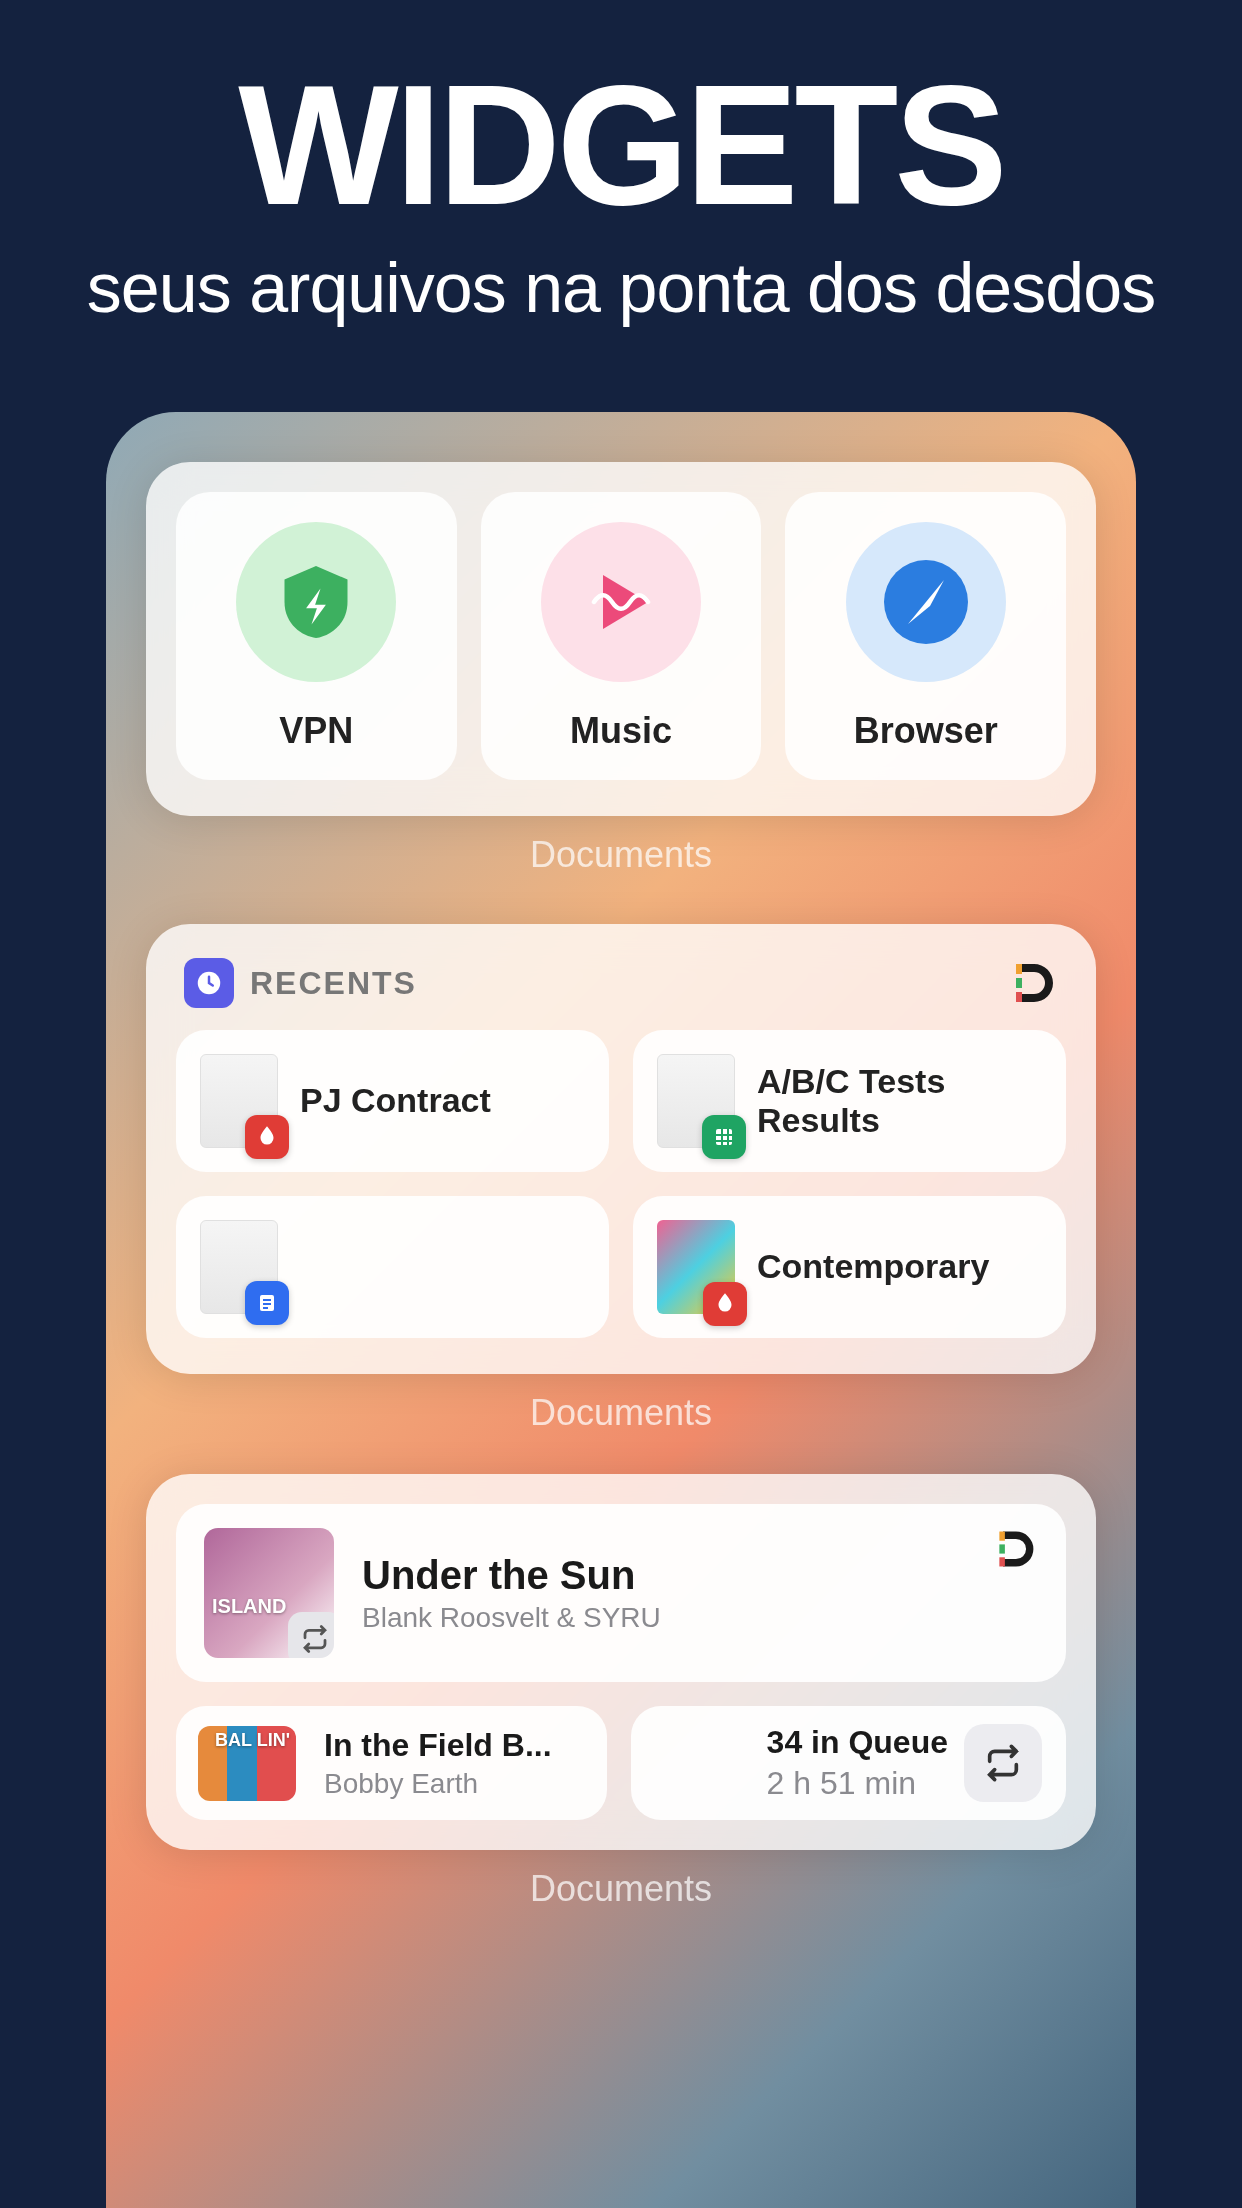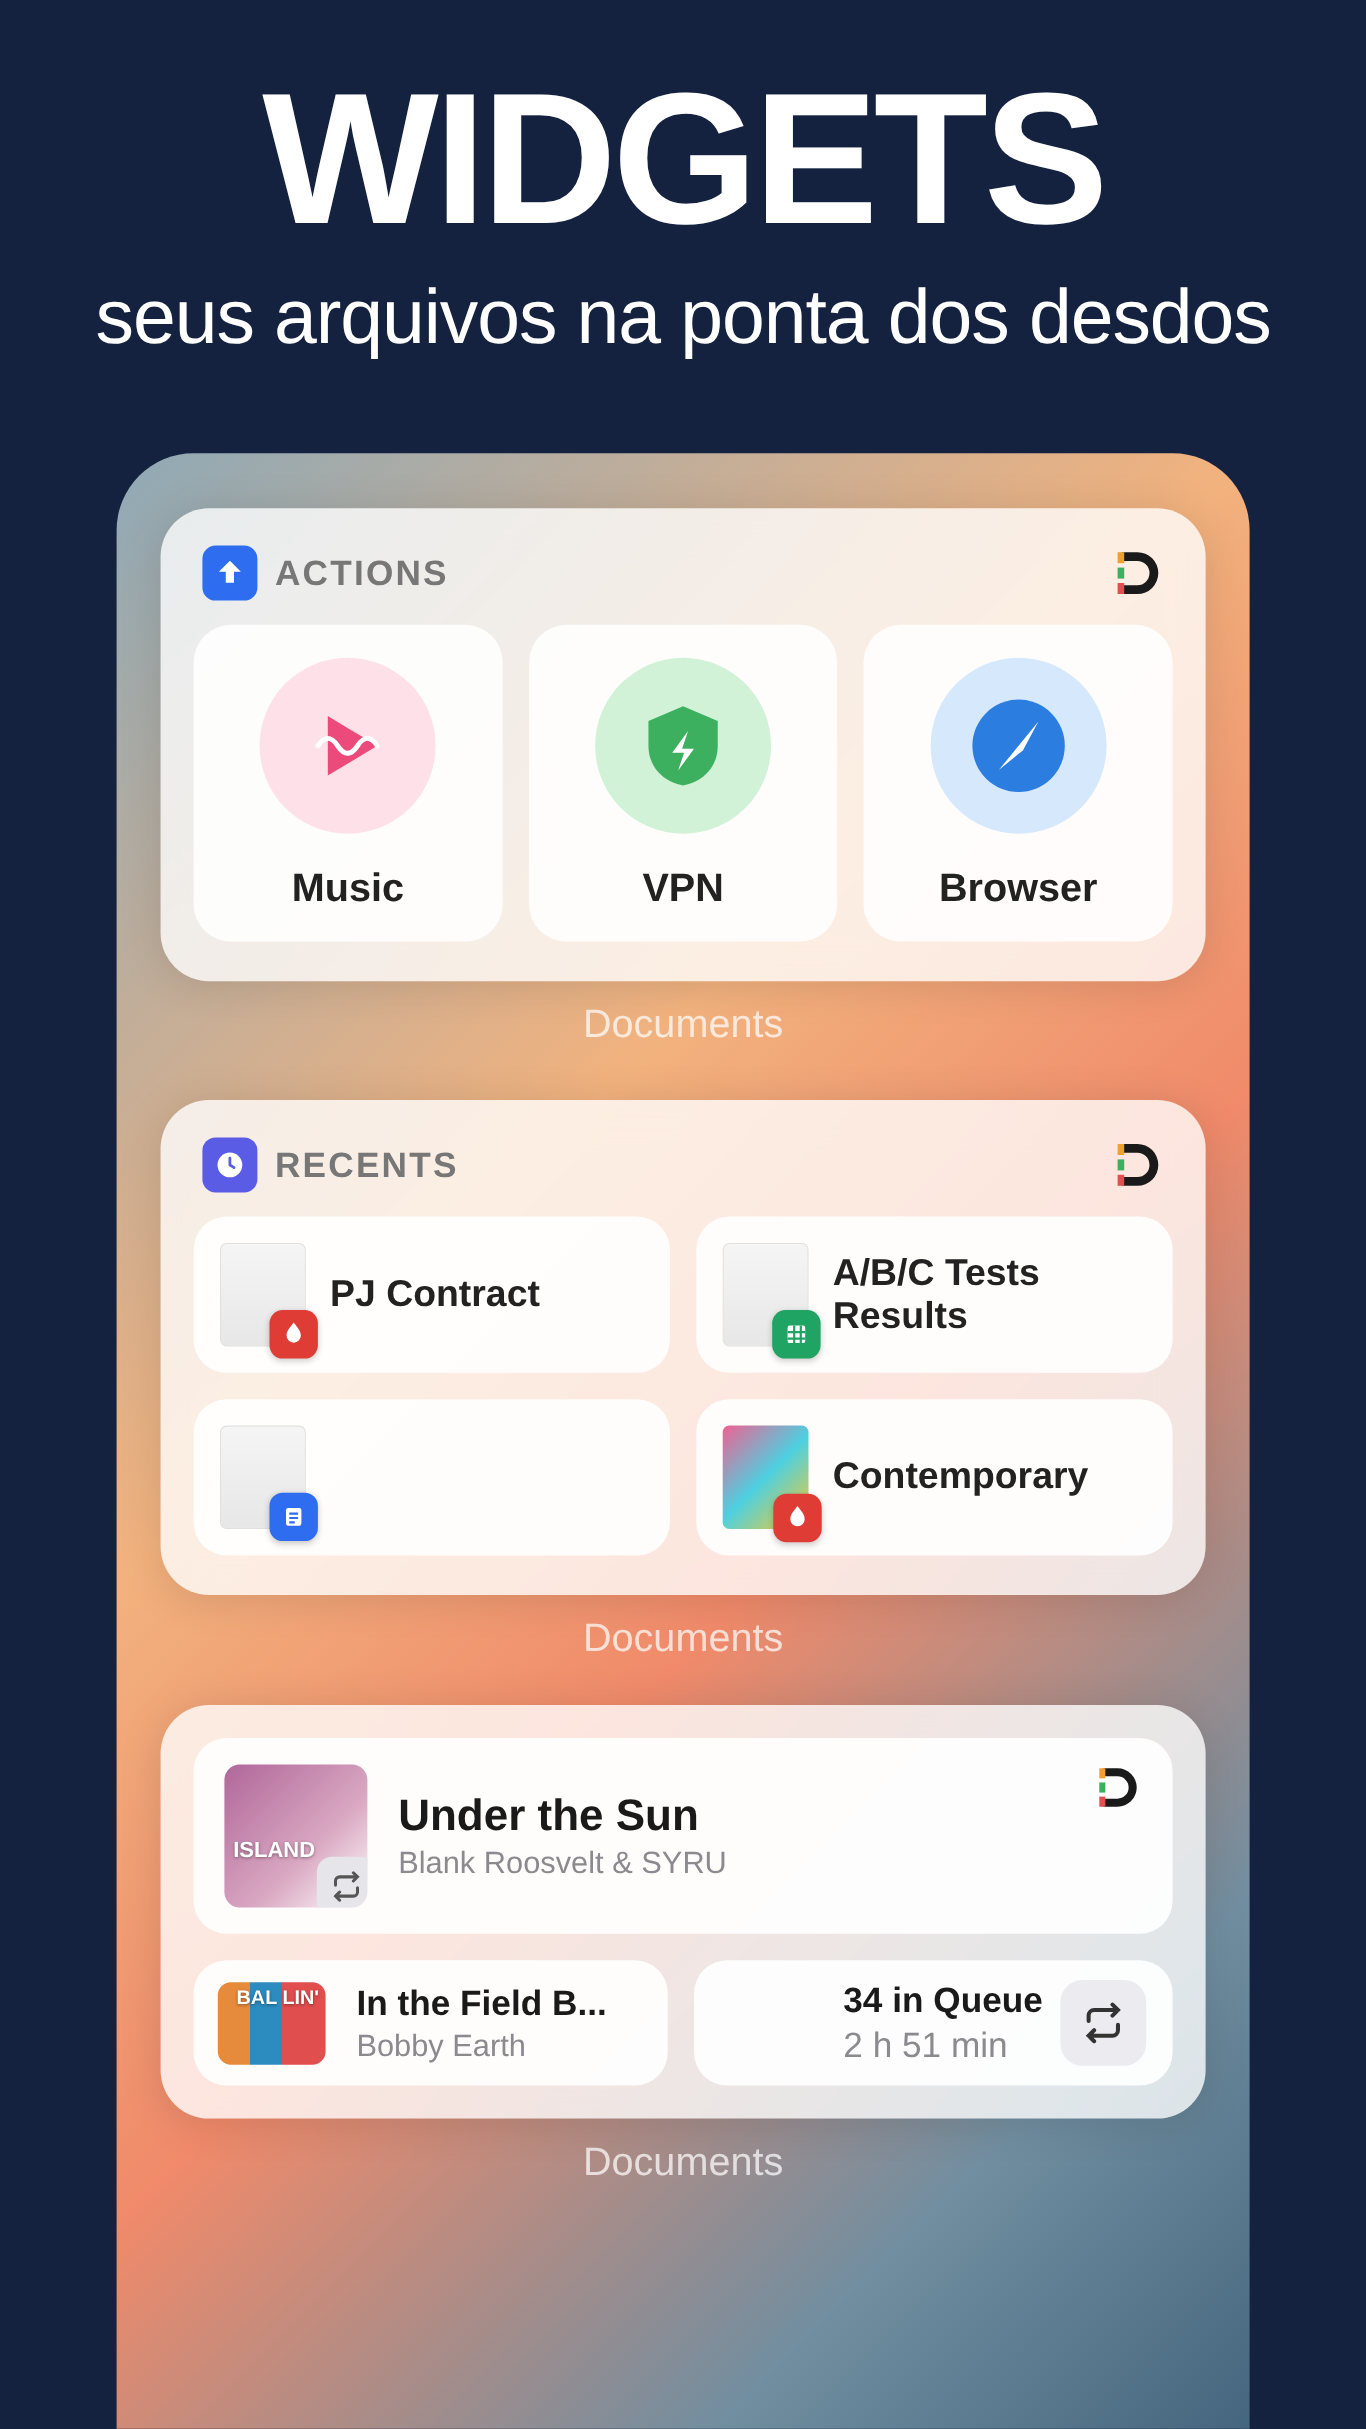--- a/index.html
+++ b/index.html
@@ -224,56 +224,38 @@
 </style>
 </head>
 <body>
 
 <div class="hero-title">WIDGETS</div>
 <div class="hero-subtitle">seus arquivos na ponta dos desdos</div>
 
 <div class="phone">
 
   <div class="widget-card">
-    <div class="widget-header">
-      <div class="widget-header-left">
-        <div class="header-icon blue">
-          <svg viewBox="0 0 24 24" width="30" height="30">
-              <path fill="#fff" d="M12 3l8 8h-5v8h-6v-8H4z"></path>
-            </svg>
-        </div>
-        <div class="widget-header-title">ACTIONS</div>
-      </div>
-      <div class="brand-icon">
-        <svg viewBox="0 0 50 50">
-            <path d="M12 6 h14 a18 18 0 0 1 0 38 h-14 v-8 h14 a10 10 0 0 0 0-22 h-14 z" fill="#1a1a1a"></path>
-            <rect x="8" y="6" width="6" height="10" fill="#f0a030"></rect>
-            <rect x="8" y="20" width="6" height="10" fill="#3db060"></rect>
-            <rect x="8" y="34" width="6" height="10" fill="#e05050"></rect>
-          </svg>
-      </div>
-    </div>
     <div class="actions-row">
+      <div class="action-tile">
+        <div class="action-circle green">
+          <svg width="90" height="90" viewBox="0 0 100 100">
+            <path d="M50 10 L85 25 v25 c0 25 -20 38 -35 40 c-15 -2 -35 -15 -35 -40 v-25 z" fill="#3db060"></path>
+            <path d="M55 35 l-16 22 h12 l-6 18 l16 -22 h-12 z" fill="#fff"></path>
+          </svg>
+        </div>
+        <div class="action-label">VPN</div>
+      </div>
       <div class="action-tile">
         <div class="action-circle pink">
           <svg width="90" height="90" viewBox="0 0 100 100">
             <path d="M30 20 L80 50 L30 80 Z" fill="#ec4a7a"></path>
             <path d="M20 50 q10 -15 20 0 q10 15 20 0 q10 -15 20 0" stroke="#fff" stroke-width="5" fill="none" stroke-linecap="round"></path>
           </svg>
         </div>
         <div class="action-label">Music</div>
-      </div>
-      <div class="action-tile">
-        <div class="action-circle green">
-          <svg width="90" height="90" viewBox="0 0 100 100">
-            <path d="M50 10 L85 25 v25 c0 25 -20 38 -35 40 c-15 -2 -35 -15 -35 -40 v-25 z" fill="#3db060"></path>
-            <path d="M55 35 l-16 22 h12 l-6 18 l16 -22 h-12 z" fill="#fff"></path>
-          </svg>
-        </div>
-        <div class="action-label">VPN</div>
       </div>
       <div class="action-tile">
         <div class="action-circle blue">
           <svg width="100" height="100" viewBox="0 0 100 100">
             <circle cx="50" cy="50" r="42" fill="#2b7de0"></circle>
             <path d="M50 50 L68 28 L54 54 L32 72 Z" fill="#fff"></path>
           </svg>
         </div>
         <div class="action-label">Browser</div>
       </div>

